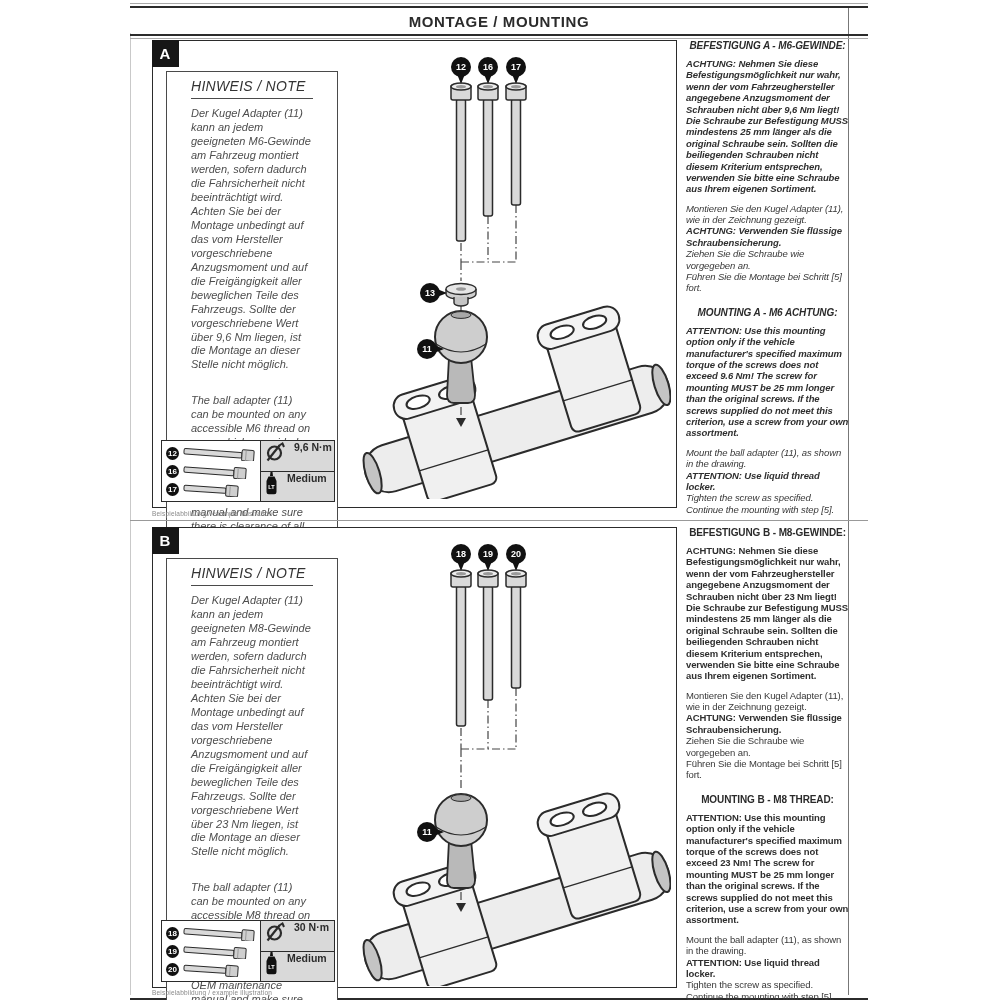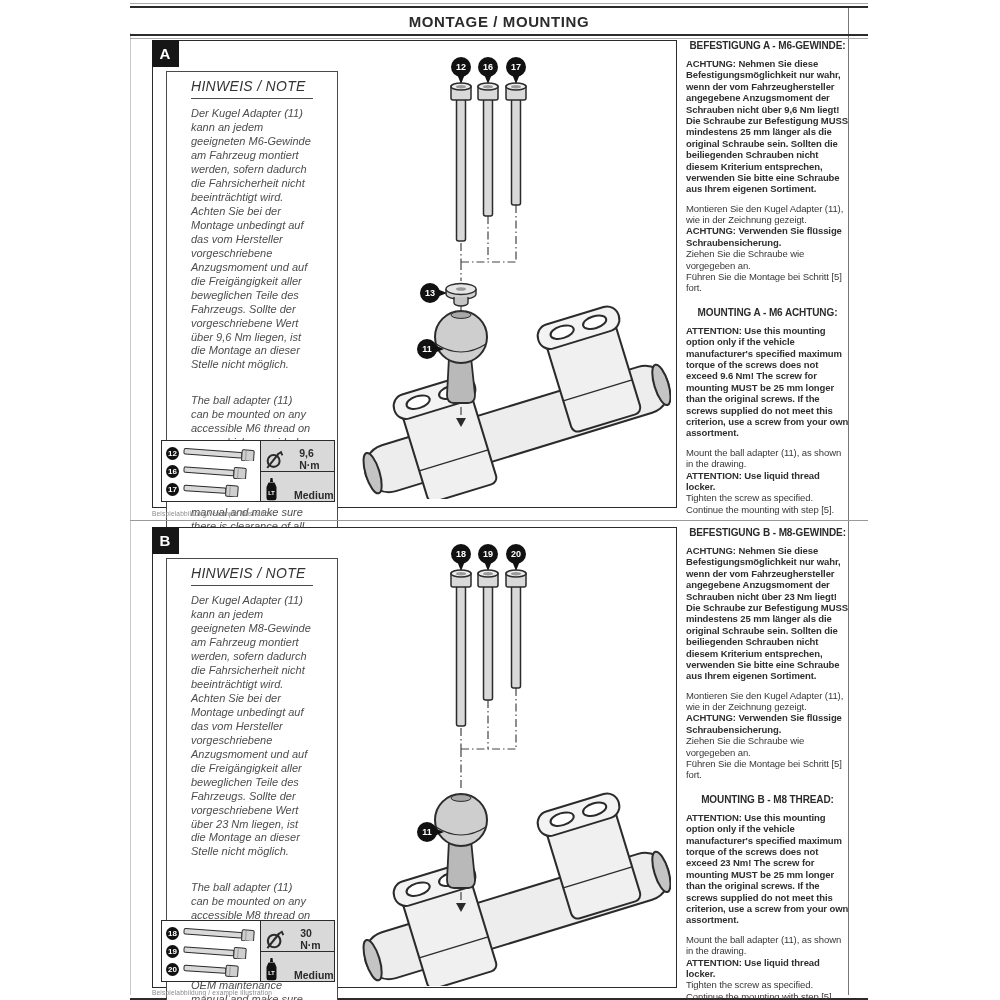--- a/index.html
+++ b/index.html
@@ -34,31 +34,31 @@
 
   
   .torque-table{position:absolute;left:8px;bottom:5px;width:174px;height:62px;border:1.5px solid #2b2b2b;
         display:flex;box-sizing:border-box;background:#fff;}
   .tt-left{width:99px;display:flex;flex-direction:column;justify-content:space-around;
         padding:3px 2px 3px 4px;border-right:1.5px solid #2b2b2b;box-sizing:border-box;}
   .tt-row{display:flex;align-items:center;gap:3px;height:17px;}
   .badge{width:13px;height:13px;border-radius:50%;background:#111;color:#fff;font-size:8px;font-weight:bold;
         display:flex;align-items:center;justify-content:center;flex:none;}
   .tt-right{flex:1;display:flex;flex-direction:column;}
-  .tt-cell{flex:1;background:#d9d9d9;display:flex;align-items:flex-end;gap:15px;padding-left:3px;
+  .tt-cell{flex:1;background:#d9d9d9;display:flex;align-items:flex-start;gap:8px;padding-left:3px;
         font-weight:bold;font-size:10.5px;color:#2b2b2b;}
   .tt-cell + .tt-cell{border-top:1.5px solid #2b2b2b;}
 
   .caption{position:absolute;left:22px;font-size:6.5px;color:#888;letter-spacing:.2px;}
   #caption-a{top:507px;} #caption-b{top:986px;}
   .sec-divider{position:absolute;left:0;width:738px;height:1px;background:#999;top:517px;}
 
   
   .right-col{position:absolute;left:556px;width:163px;font-size:9.5px;line-height:1.2;color:#383838;letter-spacing:-.1px;}
-  #right-a{top:37px;} #right-b{top:524px;}
+  #right-a{top:37px;font-style:italic;} #right-b{top:524px;}
   .rc-h{font-weight:bold;text-align:center;font-size:10px;margin:0 0 6px;color:#2b2b2b;}
   .rc-h.second{margin-top:13px;}
   .rc-p{margin:0 0 8px;}
   .rc-p.bold{font-weight:bold;color:#2f2f2f;}
   .rc-p strong{color:#2f2f2f;}
 
   svg text{font-family:"Liberation Sans",sans-serif;}
 </style>
 </head>
 <body>

